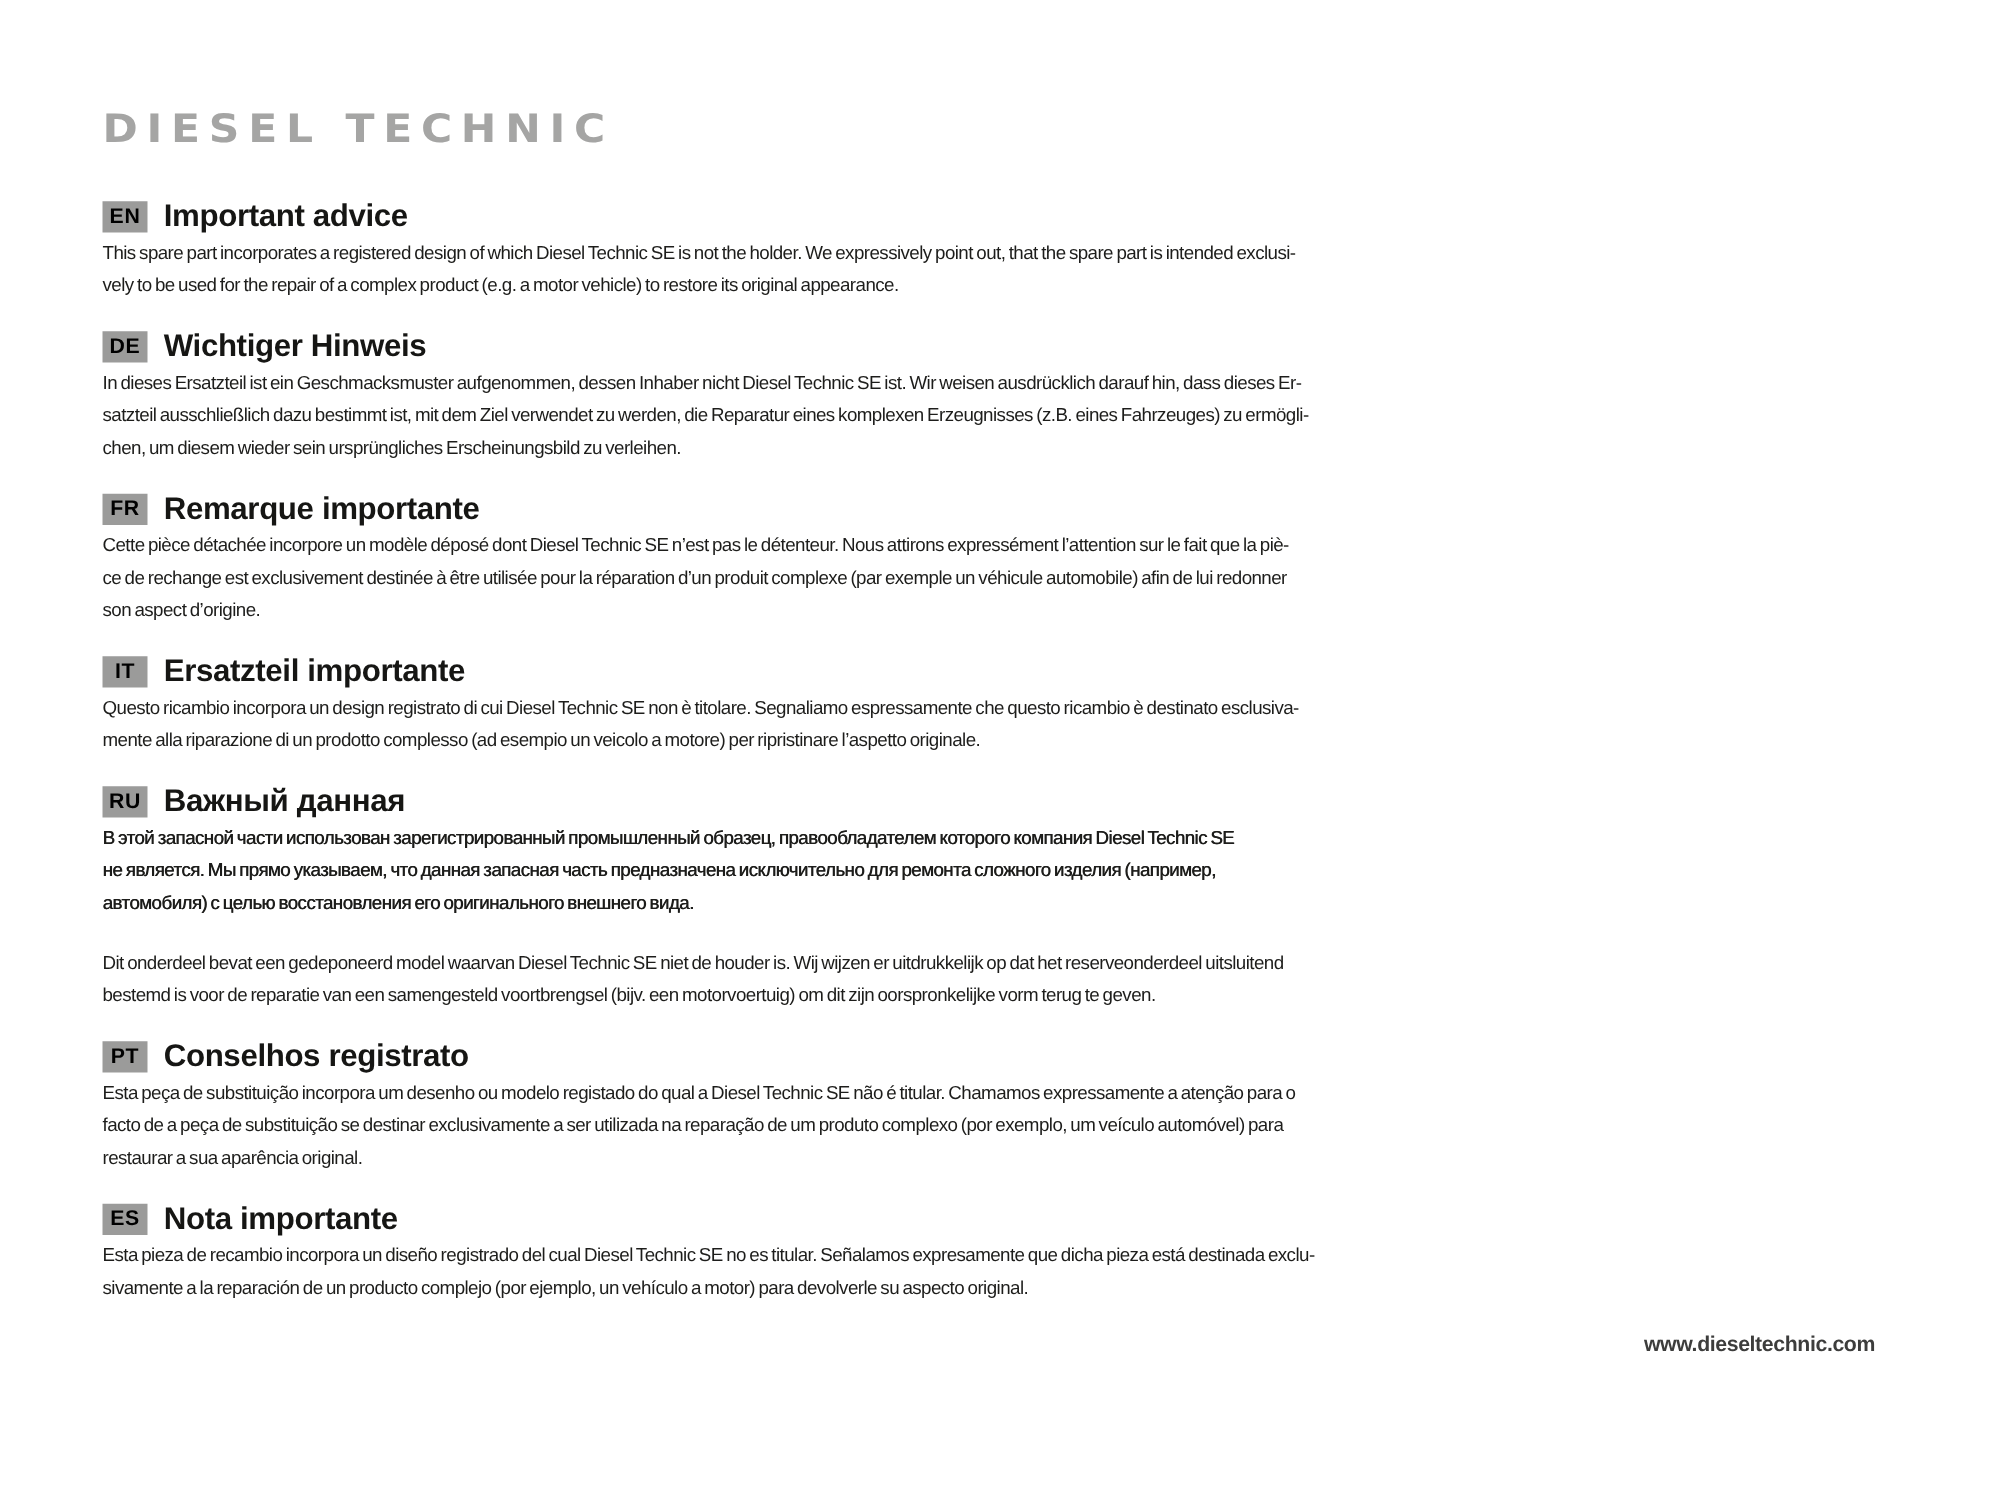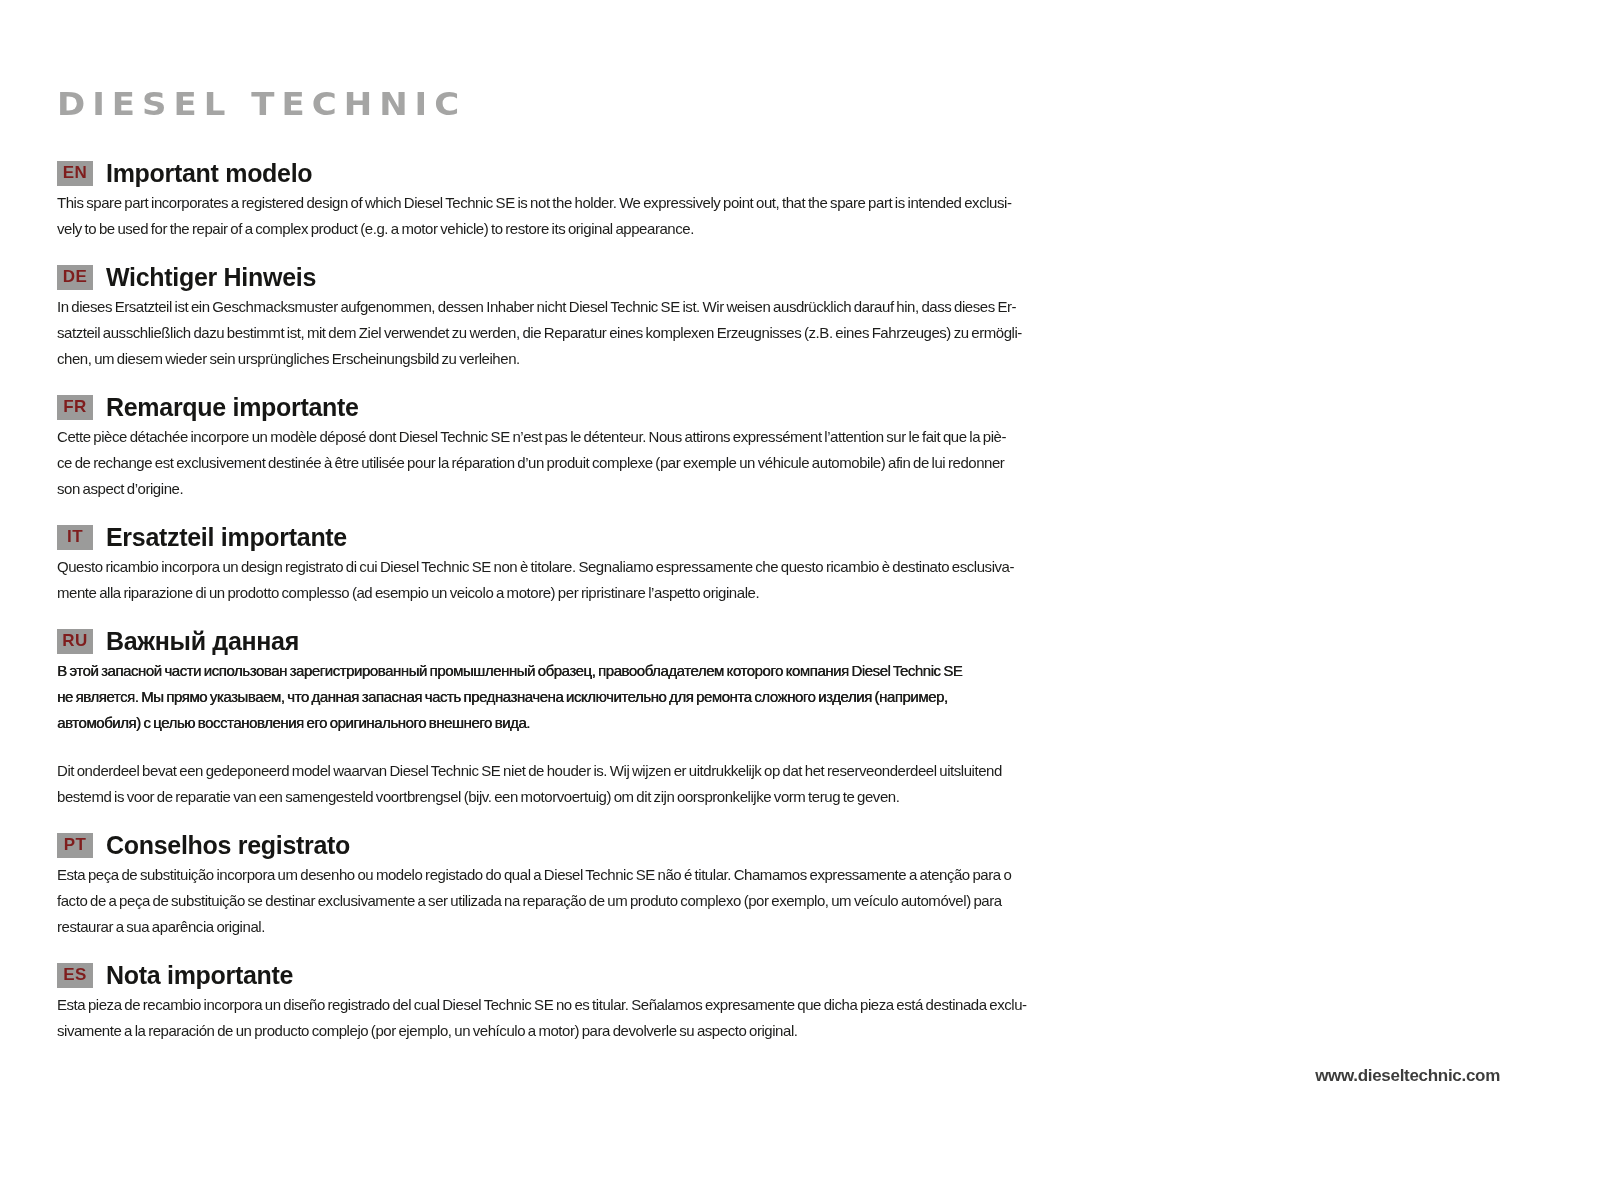--- a/index.html
+++ b/index.html
@@ -7,21 +7,21 @@
     padding: 0;
     background: #ffffff;
     font-family: "Liberation Sans", sans-serif;
   }
   .page {
     position: relative;
     width: 1600px;
     height: 1200px;
     background: #ffffff;
     box-sizing: border-box;
-    padding: 88px 100px 0 57px;
+    padding: 88px 100px 0 82px;
     overflow: hidden;
   }
   .logo {
     font-family: "DejaVu Sans", sans-serif;
     font-weight: bold;
     font-size: 34px;
     letter-spacing: 7px;
     color: #a5a5a4;
     height: 34px;
     line-height: 34px;
@@ -38,21 +38,21 @@
     height: 26px;
     margin-bottom: 4px;
   }
   .badge {
     display: flex;
     align-items: center;
     justify-content: center;
     width: 36px;
     height: 25px;
     background: #9b9b9a;
-    color: #7f1d1d;
+    color: #000000;
     font-weight: bold;
     font-size: 17px;
     letter-spacing: 0.5px;
     flex: 0 0 auto;
   }
   .title {
     margin: 0;
     font-size: 25px;
     font-weight: bold;
     color: #161614;
@@ -84,21 +84,21 @@
 </head>
 <body>
 
 <div class="page">
   <div class="logo">DIESEL TECHNIC</div>
 
   <div class="sections" id="sections">
   <section class="section">
     <div class="head">
       <span class="badge">EN</span>
-      <h2 class="title">Important modelo</h2>
+      <h2 class="title">Important advice</h2>
     </div>
     <p class="body">This spare part incorporates a registered design of which Diesel Technic SE is not the holder. We expressively point out, that the spare part is intended exclusi-
 vely to be used for the repair of a complex product (e.g. a motor vehicle) to restore its original appearance.</p>
   </section>
 
   <section class="section">
     <div class="head">
       <span class="badge">DE</span>
       <h2 class="title">Wichtiger Hinweis</h2>
     </div>

